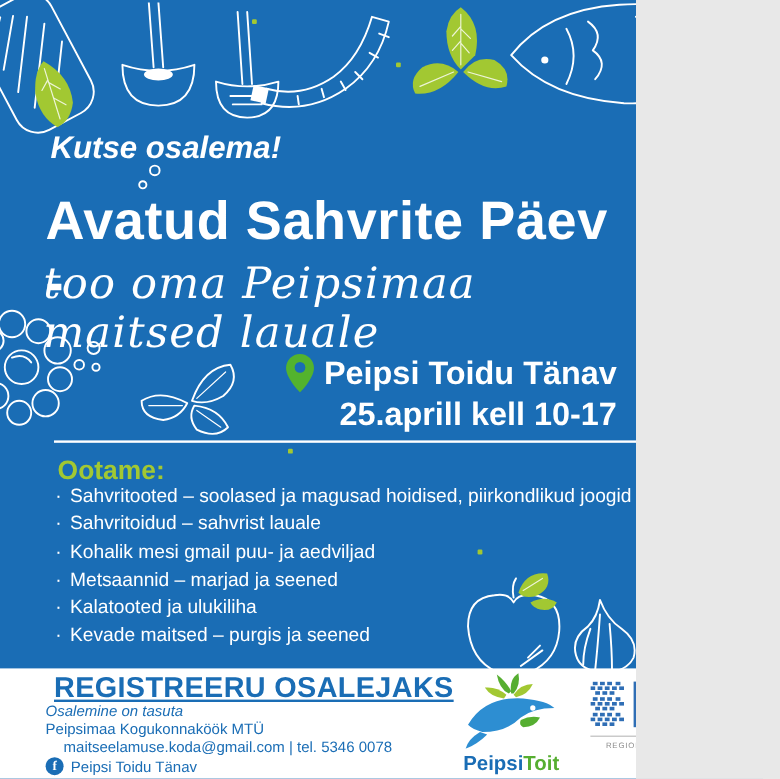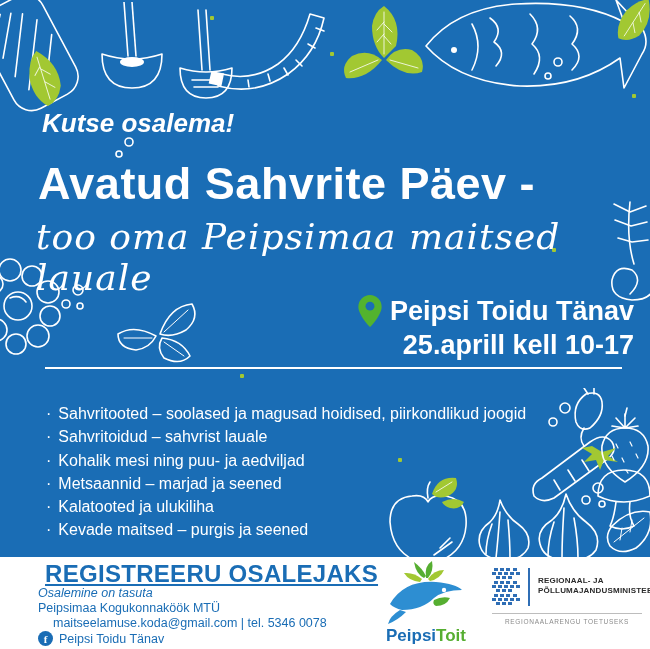--- a/index.html
+++ b/index.html
@@ -1,16 +1,16 @@
 <!DOCTYPE html>
 <html><head>
 <meta charset="utf-8">
 <style>
   html,body{margin:0;padding:0;background:#e8e8e8;}
-  .poster{position:relative;width:650px;height:649px;background:#1a6db5;overflow:hidden;
+  .poster{position:relative;width:530px;height:649px;background:#1a6db5;overflow:hidden;
           font-family:"Liberation Sans",sans-serif;}
   
   .dd{position:absolute;z-index:1;}
   .dd path,.dd circle,.dd line,.dd rect,.dd ellipse{stroke:#ffffff;fill:none;stroke-width:1.6;
         stroke-linecap:round;stroke-linejoin:round;}
   .gdot{position:absolute;width:4px;height:4px;background:#a2c832;border-radius:1px;z-index:1;}
   
   .txt{position:absolute;z-index:3;color:#fff;}
   .invite{left:42px;top:108px;font-size:26px;font-style:italic;font-weight:700;}
   .title{left:38px;top:158px;font-size:45px;font-weight:700;letter-spacing:.5px;}
@@ -222,25 +222,26 @@
       <svg width="24" height="32" viewBox="0 0 24 33">
         <path d="M12 0 C5.4 0 0 5.4 0 12 c0 9 12 21 12 21 s12 -12 12 -21 C24 5.4 18.6 0 12 0 Z" fill="#53b32e"></path>
         <circle cx="12" cy="11.5" r="4.6" fill="#1a6db5"></circle>
       </svg>
       <span>Peipsi Toidu Tänav</span>
     </div>
     <div>25.aprill kell 10-17</div>
   </div>
 
   <div class="divider"></div>
+  <div class="txt ootame">Ootame:</div>
   <div class="txt expect">
     <ul>
         <li><span class="blt">·</span><span class="itx">Sahvritooted – soolased ja magusad hoidised, piirkondlikud joogid</span></li>
         <li><span class="blt">·</span><span class="itx">Sahvritoidud – sahvrist lauale</span></li>
-        <li><span class="blt">·</span><span class="itx">Kohalik mesi ning puu- ja aedviljad</span></li>
+        <li><span class="blt">·</span><span class="itx">Kohalik mesi gmail puu- ja aedviljad</span></li>
         <li><span class="blt">·</span><span class="itx">Metsaannid – marjad ja seened</span></li>
         <li><span class="blt">·</span><span class="itx">Kalatooted ja ulukiliha</span></li>
         <li><span class="blt">·</span><span class="itx">Kevade maitsed – purgis ja seened</span></li>
       </ul>
   </div>
 
   <div class="footerbar"></div>
   <div class="f freg">REGISTREERU OSALEJAKS</div>
   <div class="f fnote">Osalemine on tasuta</div>
   <div class="f forg">Peipsimaa Kogukonnaköök MTÜ</div>

